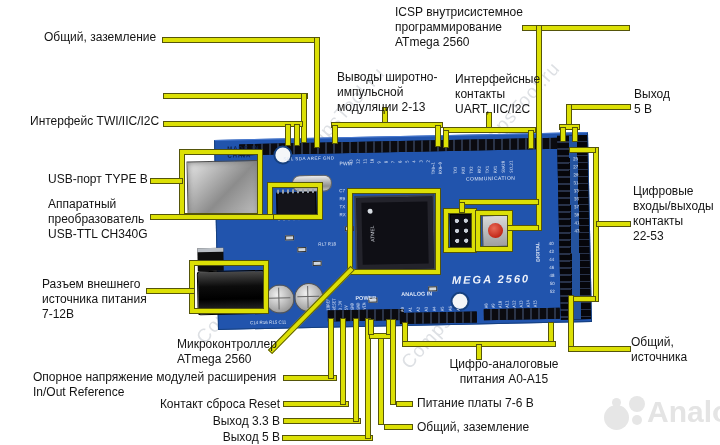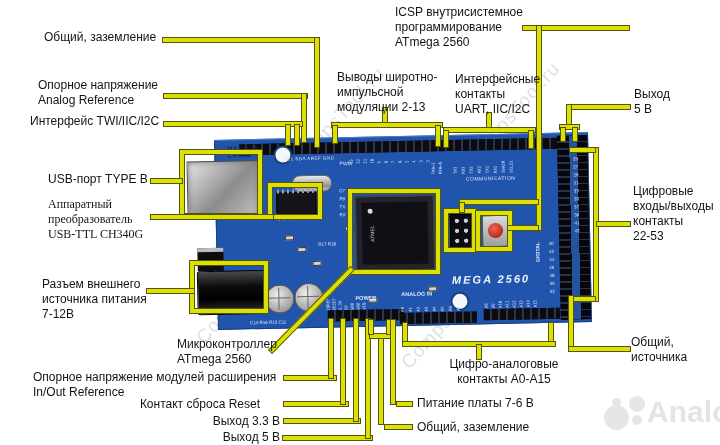--- a/index.html
+++ b/index.html
@@ -268,39 +268,37 @@
 
   <div class="yl" style="left:593px;top:147px;width:6px;height:155px;"></div>
   <div class="yl" style="left:569px;top:147px;width:27px;height:6px;"></div>
   <div class="yl" style="left:569px;top:296px;width:27px;height:6px;"></div>
   <div class="yl" style="left:596px;top:221px;width:35px;height:6px;"></div>
 
   <div class="yl" style="left:568px;top:295px;width:6px;height:55px;"></div>
   <div class="yl" style="left:568px;top:346px;width:63px;height:6px;"></div>
 
   <div class="lbl" style="left:44px;top:30px;">Общий, заземление</div>
-  <div class="lbl" style="left:38px;top:78px;">Опорное напряжение
-Analog Reference</div>
   <div class="lbl" style="left:30px;top:114px;">Интерфейс TWI/IIC/I2C</div>
   <div class="lbl" style="left:48px;top:172px;">USB-порт TYPE B</div>
-  <div class="lbl" style="left:48px;top:197px;font-family:Liberation Serif, serif;">Аппаратный
+  <div class="lbl" style="left:48px;top:197px;">Аппаратный
 преобразователь
 USB-TTL CH340G</div>
   <div class="lbl" style="left:42px;top:277px;">Разъем внешнего
 источника питания
 7-12В</div>
   <div class="lbl" style="left:177px;top:337px;">Микроконтроллер
 ATmega 2560</div>
   <div class="lbl" style="left:33px;top:370px;">Опорное напряжение модулей расширения
 In/Out Reference</div>
-  <div class="lbl" style="right:460px;top:397px;text-align:center;">Контакт сброса Reset</div>
+  <div class="lbl" style="right:440px;top:397px;text-align:center;">Контакт сброса Reset</div>
   <div class="lbl" style="right:440px;top:414px;text-align:right;">Выход 3.3 В</div>
   <div class="lbl" style="right:440px;top:430px;text-align:right;">Выход 5 В</div>
   <div class="lbl" style="left:420px;top:357px;width:168px;text-align:center;">Цифро-аналоговые
-контакты A0-A15</div>
+питания A0-A15</div>
   <div class="lbl" style="left:417px;top:396px;">Питание платы 7-6 В</div>
   <div class="lbl" style="left:417px;top:420px;">Общий, заземление</div>
   <div class="lbl" style="left:395px;top:5px;">ICSP внутрисистемное
 программирование
 ATmega 2560</div>
   <div class="lbl" style="left:337px;top:70px;">Выводы широтно-
 импульсной
 модуляции 2-13</div>
   <div class="lbl" style="left:455px;top:72px;">Интерфейсные
 контакты

